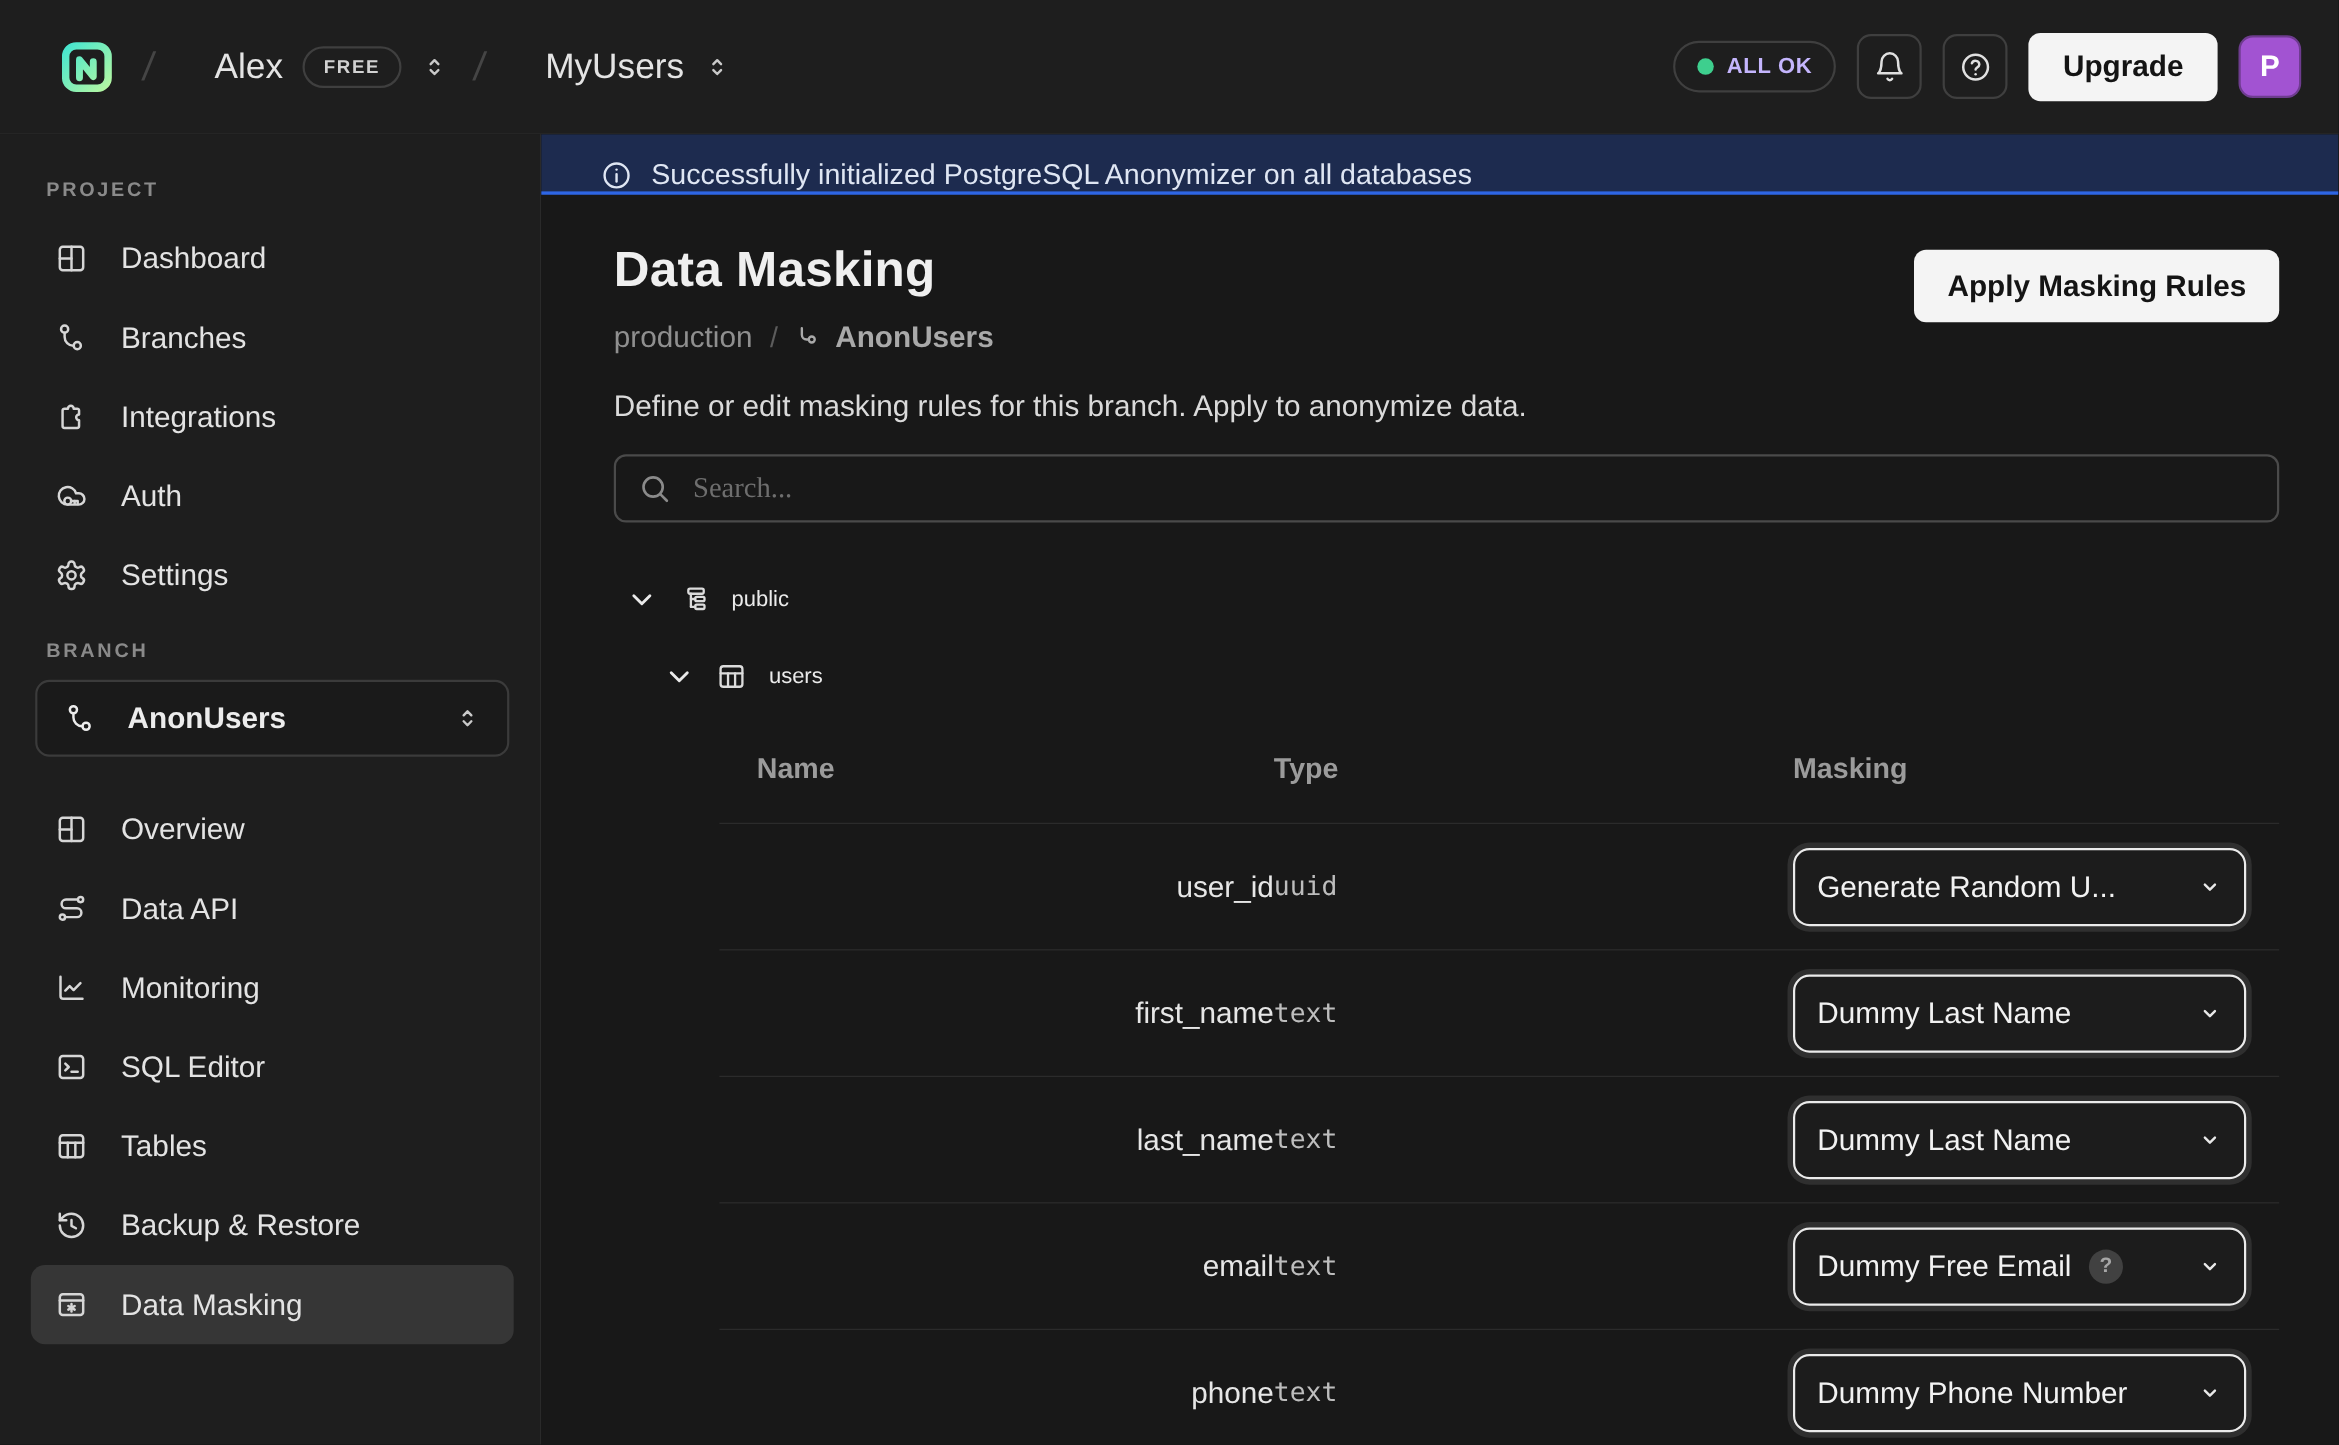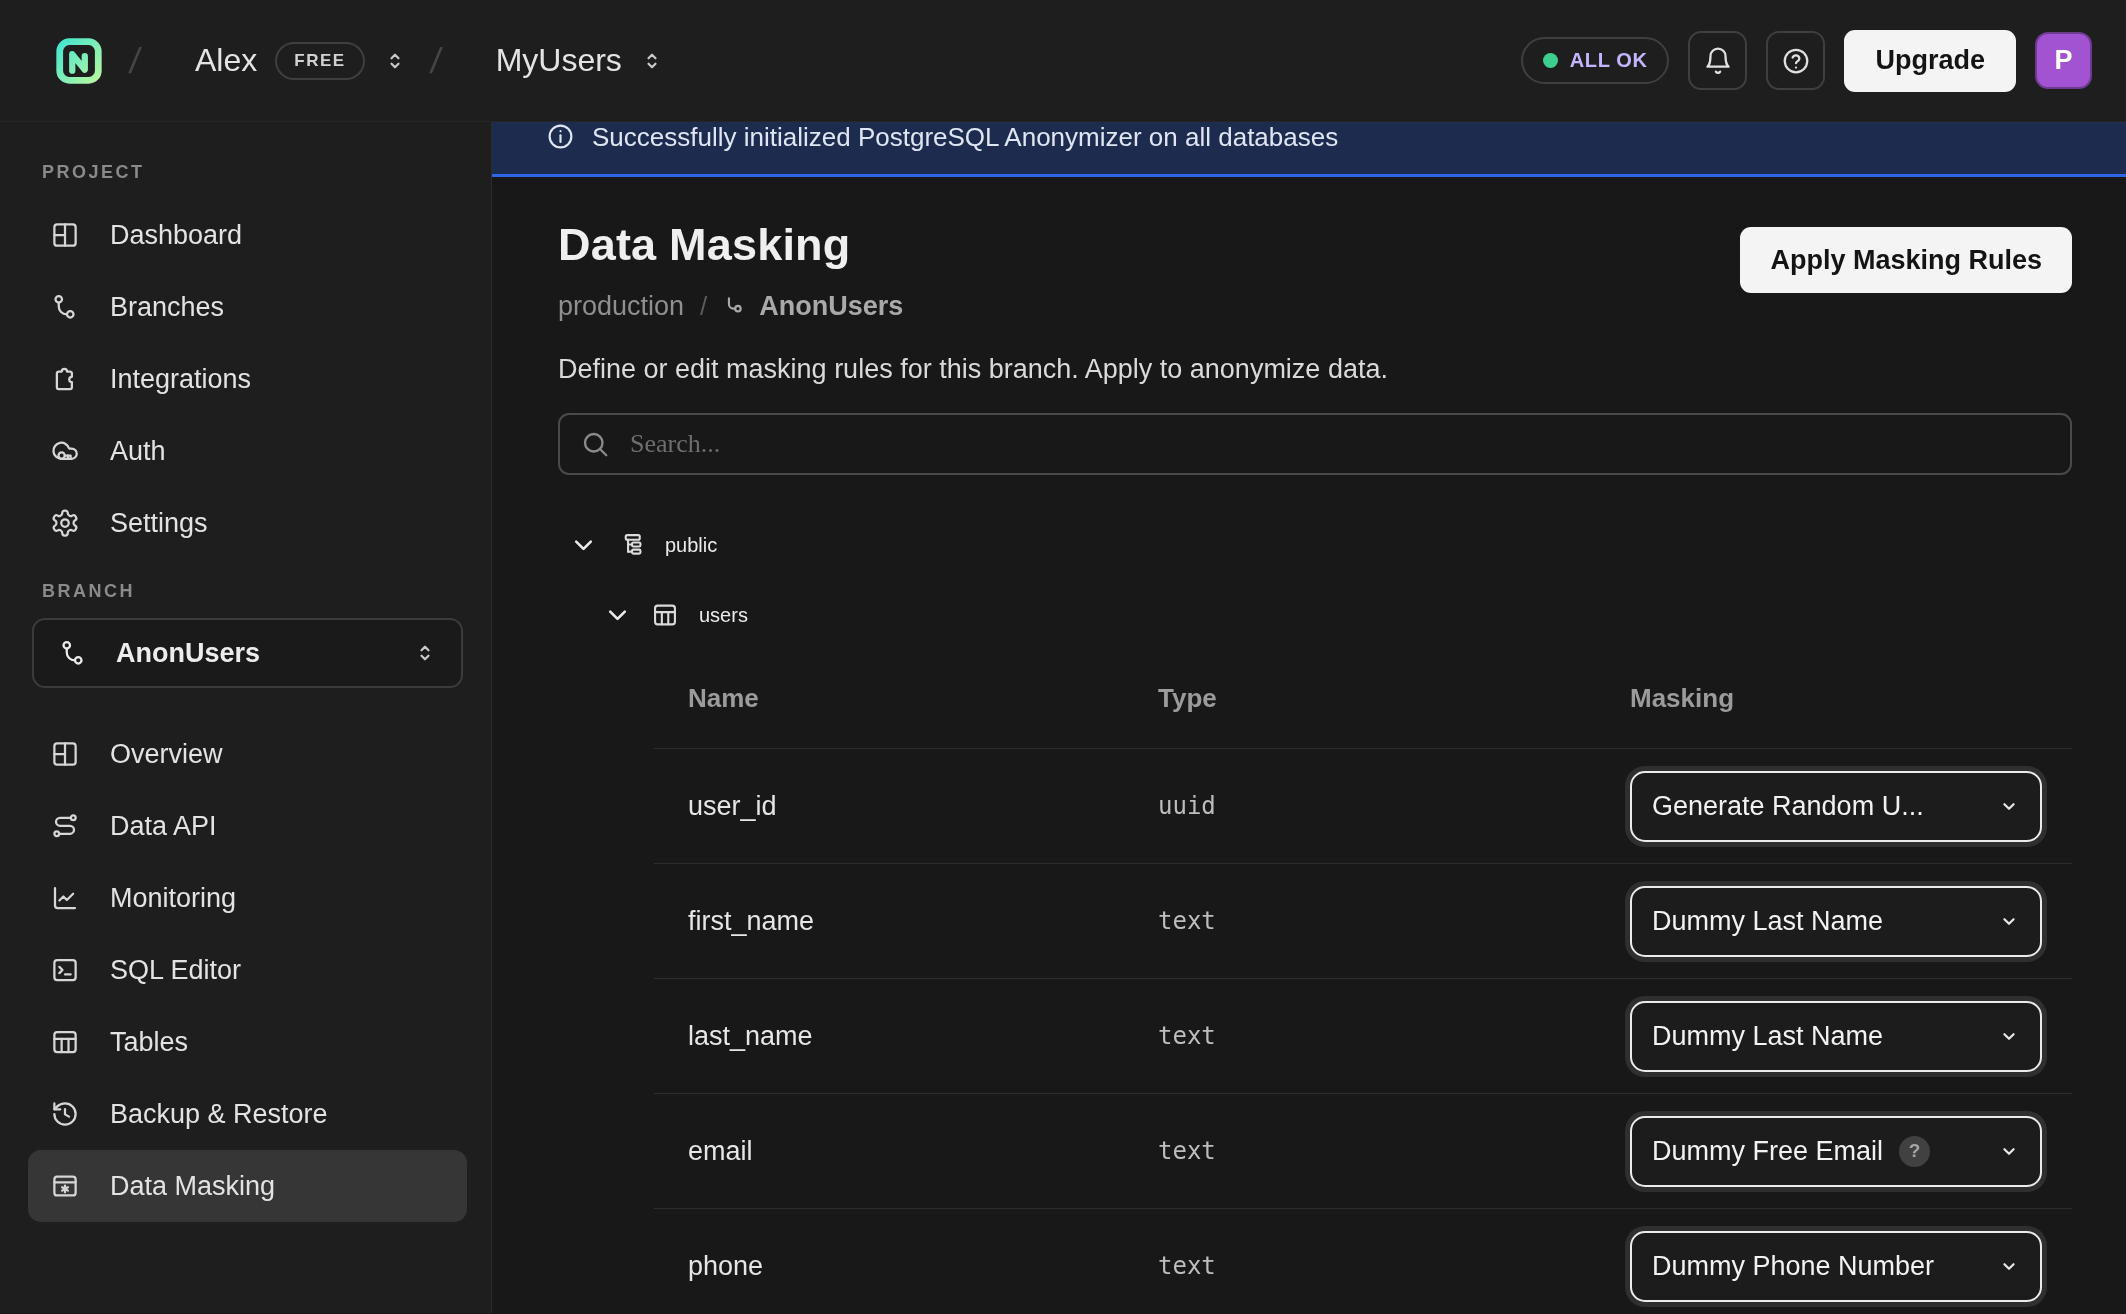--- a/index.html
+++ b/index.html
@@ -72,21 +72,21 @@
     padding:0 24px; border:2px solid #3b3b3b; border-radius:13px; background:#1a1a1a;
     cursor:pointer;
   }
   .branch-select .nav-label { font-weight:600; }
   .branch-select .unfold { margin-left:auto; }
   .sb-gap { height:22px; }
 
   
   .banner {
     height:55px; flex:none; background:var(--banner,#1d2b4f); border-bottom:3px solid var(--blue,#2e66e5);
-    display:flex; align-items:flex-start; gap:17px; padding:0 20px 0 54px;
+    display:flex; align-items:flex-end; gap:17px; padding:0 20px 0 54px;
     color:#dfe6f3; font-size:26px;
   }
 
   
   .content { padding:42px 54px 0 66px; }
   .header-row { display:flex; align-items:flex-start; justify-content:space-between; }
   .page-title { font-size:45px; font-weight:700; color:#efefef; letter-spacing:.2px; }
   .breadcrumb { display:flex; align-items:center; gap:16px; margin-top:20px; }
   .bc-parent { font-size:27px; color:#8f8f8f; cursor:pointer; }
   .bc-slash { font-size:26px; color:#5c5c5c; }
@@ -114,21 +114,21 @@
   .tree-row.table { margin-left:46px; margin-top:42px; }
   .tree-row .icn { color:#dcdcdc; }
 
   
   .coltable { margin:28px 0 0 96px; }
   .thead { display:flex; padding:26px 0 34px 34px; color:#9b9b9b; font-size:26px; font-weight:700; }
   .col-name  { width:470px; flex:none; }
   .col-type  { width:472px; flex:none; }
   .col-mask  { flex:1; }
   .trow { display:flex; align-items:center; height:115px; border-top:1px solid #2e2e2e; padding-left:34px; }
-  .cell-name { width:470px; flex:none; font-size:27px; color:#e6e6e6; }
+  .cell-name { width:470px; flex:none; font-size:27px; color:#e6e6e6;text-align:right; }
   .cell-type { width:472px; flex:none; font-family:"DejaVu Sans Mono", monospace; font-size:24px; color:#bdbdbd; }
   .cell-mask { flex:1; display:flex; }
   .select-box {
     width:412px; height:71px; border:2.5px solid #ebebeb; border-radius:15px;
     background:#1c1c1c; box-shadow:0 0 0 5px rgba(255,255,255,.10);
     display:flex; align-items:center; gap:16px; padding:0 20px;
     font-size:27px; color:#f2f2f2; cursor:pointer;
   }
   .select-box .chev { margin-left:auto; color:#e8e8e8; }
   .q-badge {

